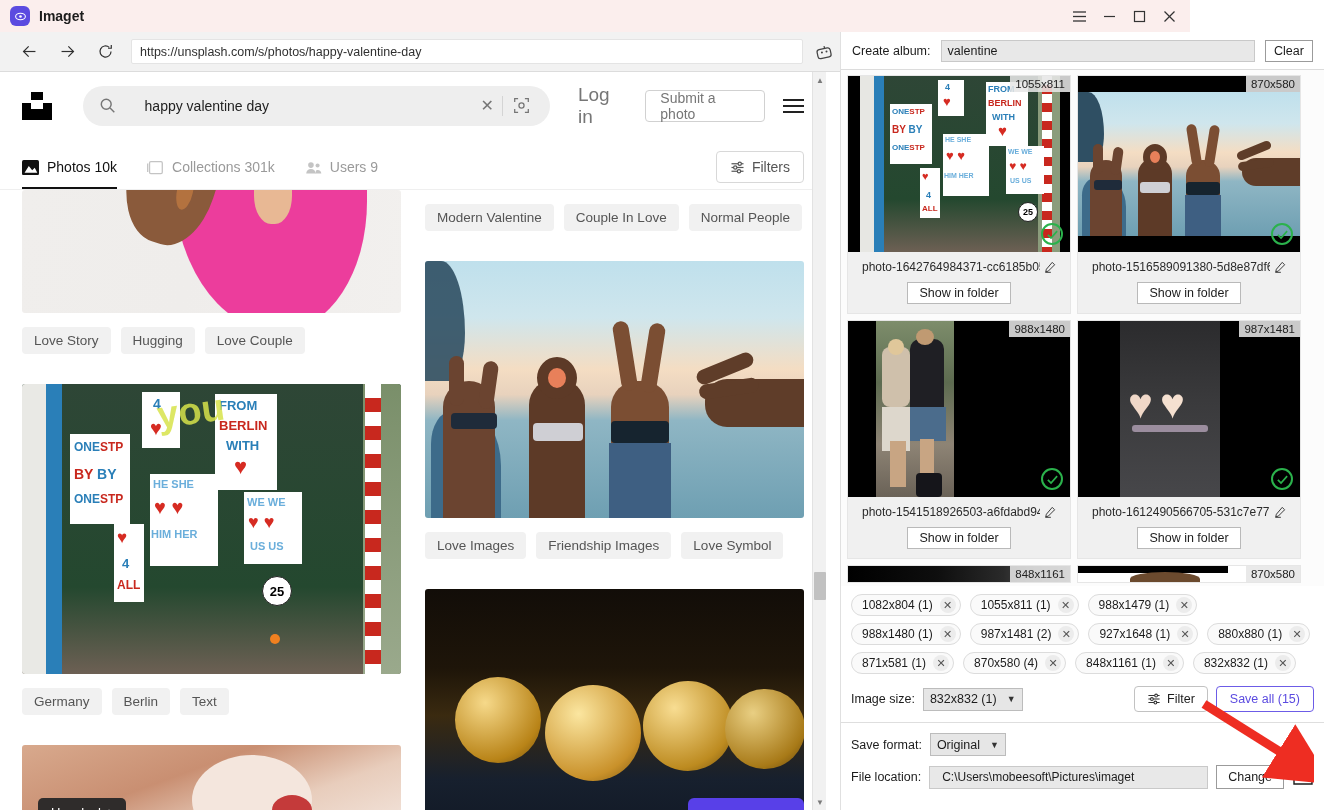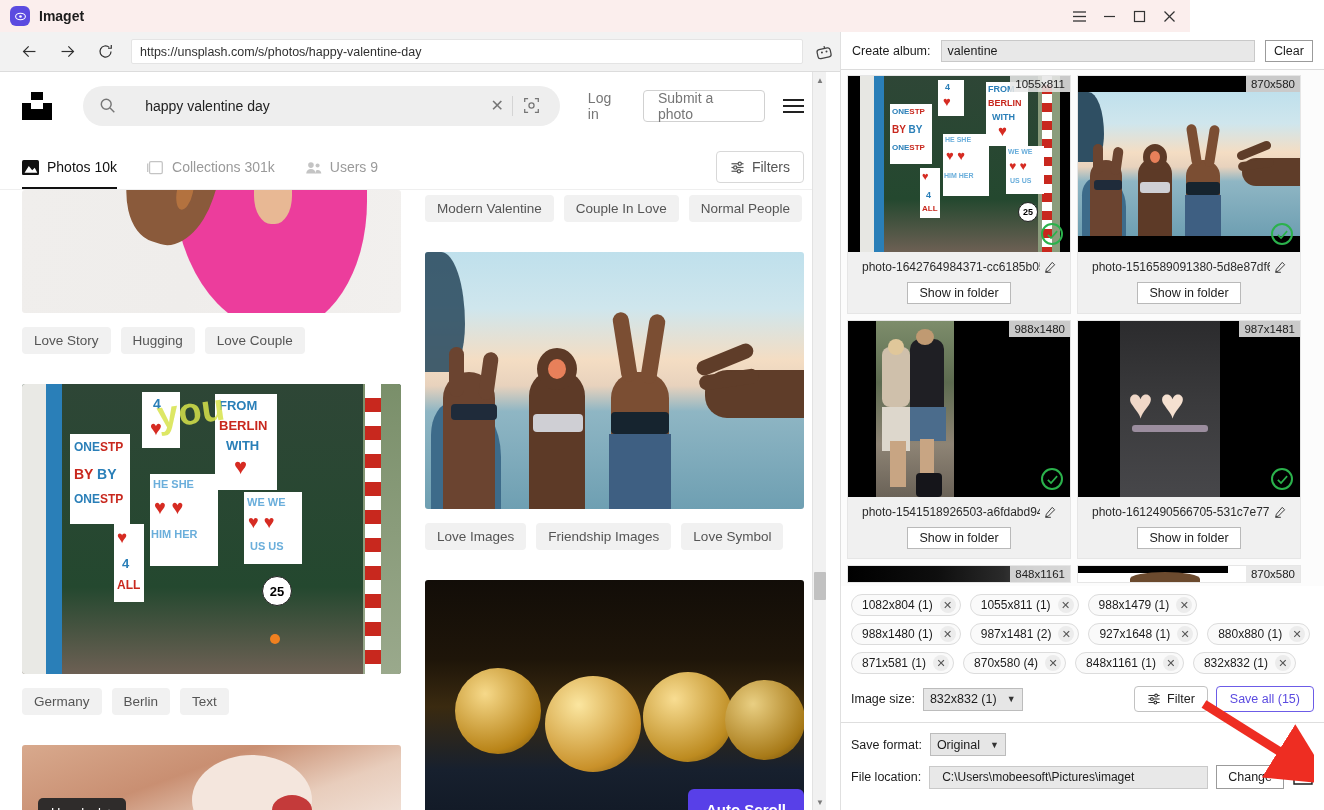--- a/index.html
+++ b/index.html
@@ -67,21 +67,21 @@
   .searchbox {
     margin-left: 32px; width: 489px; height: 40px; background: #eeeeee;
     border-radius: 20px; display: flex; align-items: center; padding: 0 16px;
   }
   .searchbox .mag { width: 17px; height: 17px; color: #767676; flex: 0 0 auto; }
   .search-val { margin-left: 29px; flex: 1; font-size: 14px; color: #222; }
   .search-x { color: #767676; font-size: 16px; padding: 0 8px; }
   .search-sep { width: 1px; height: 20px; background: #d4d4d4; }
   .search-vis { padding: 0 4px 0 10px; color: #767676; }
   .search-vis svg { width: 17px; height: 17px; display: block; }
-  .login-link { margin-left: 28px; font-size: 14px; color: #767676; }
+  .login-link { margin-left: 28px; font-size: 19px; color: #767676; }
   .submit-btn {
     margin-left: 18px; height: 32px; padding: 0 14px; border: 1px solid #d1d1d1;
     border-radius: 4px; background: #fff; font-size: 14px; color: #767676;
     display: flex; align-items: center;
   }
   .burger { margin-left: 18px; width: 22px; color: #222; }
   .burger span { display: block; height: 2px; background: #222; margin: 4px 0; }
 
   .uns-tabs {
     height: 51px; display: flex; align-items: flex-end; padding: 0 22px;
@@ -487,21 +487,21 @@
         <div class="photo" style="height:80px">
           <div class="ph-skin">
             <div style="position:absolute;left:170px;top:10px;width:120px;height:90px;background:#f4e6dd;border-radius:50%;"></div>
             <div style="position:absolute;left:250px;top:50px;width:40px;height:30px;background:#c43a3a;border-radius:50%;"></div>
           </div>
           <div class="unsplash-plus">Unsplash+</div>
         </div>
       </div>
 
       <div class="col">
-        <div class="taglist" style="margin-top:5px">
+        <div class="taglist" style="margin-top:14px">
           <span class="tag">Modern Valentine</span>
           <span class="tag">Couple In Love</span>
           <span class="tag">Normal People</span>
         </div>
 
         <div class="photo" style="height:257px;margin-top:20px">
           <div class="ph-hands">
             <div style="position:absolute;left:0;top:0;width:40px;height:120px;background:#2f4f63;border-radius:0 60% 40% 0;opacity:.9;"></div>
             <div style="position:absolute;left:6px;top:150px;width:70px;height:110px;background:#3d6b8a;border-radius:30% 50% 0 0;"></div>
             <div style="position:absolute;left:18px;top:120px;width:52px;height:140px;background:#6b4430;border-radius:26px 26px 0 0;"></div>

